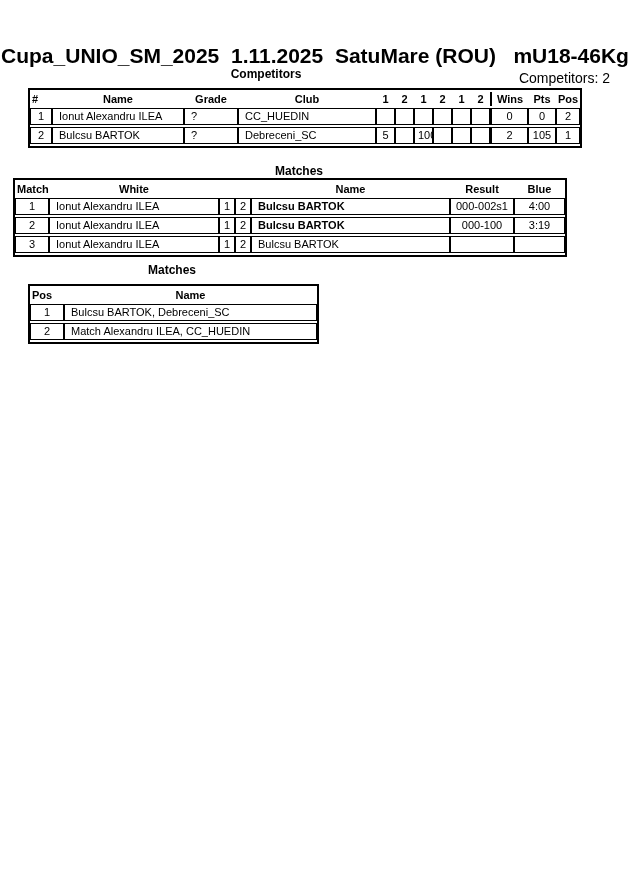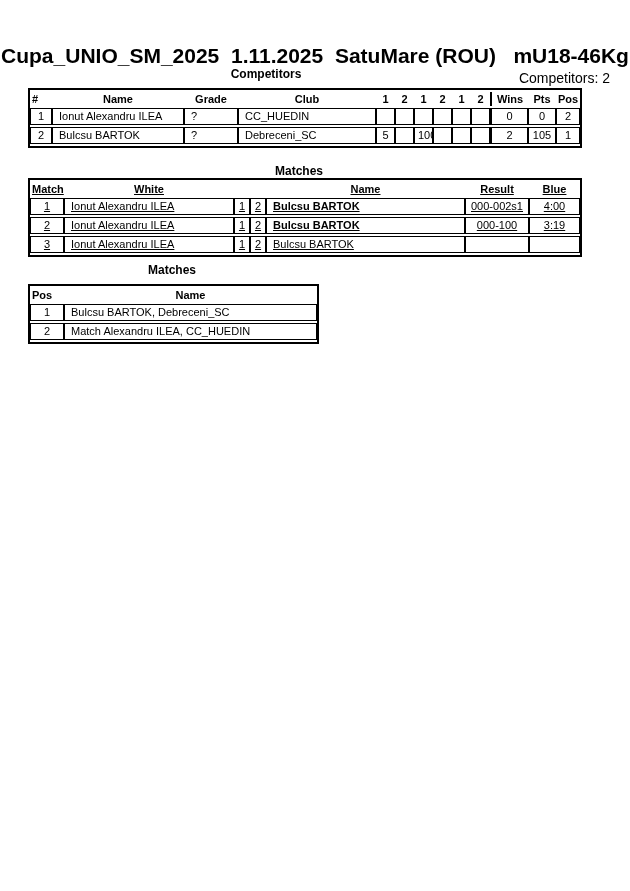--- a/index.html
+++ b/index.html
@@ -26,21 +26,21 @@
     font-size: 14px; text-align: right;
   }
   table.tbl {
     border-collapse: separate;
     border-spacing: 0 2px;
     border: 2px solid #000;
     table-layout: fixed;
     background: #fff;
   }
   .t-competitors { left: 28px; top: 88px;  width: 550px; }
-  .t-matches     { left: 28px; top: 178px; width: 550px; text-decoration: underline; }
+  .t-matches     { left: 13px; top: 178px; width: 550px; }
   .t-results     { left: 28px; top: 284px; width: 287px; }
   table.tbl th {
     font-size: 11px; font-weight: bold;
     height: 14px; line-height: 13px;
     padding: 0 2px; border: none;
     white-space: nowrap; overflow: hidden;
   }
   table.tbl td {
     font-size: 11px; font-weight: normal;
     height: 17px; line-height: 15px;

